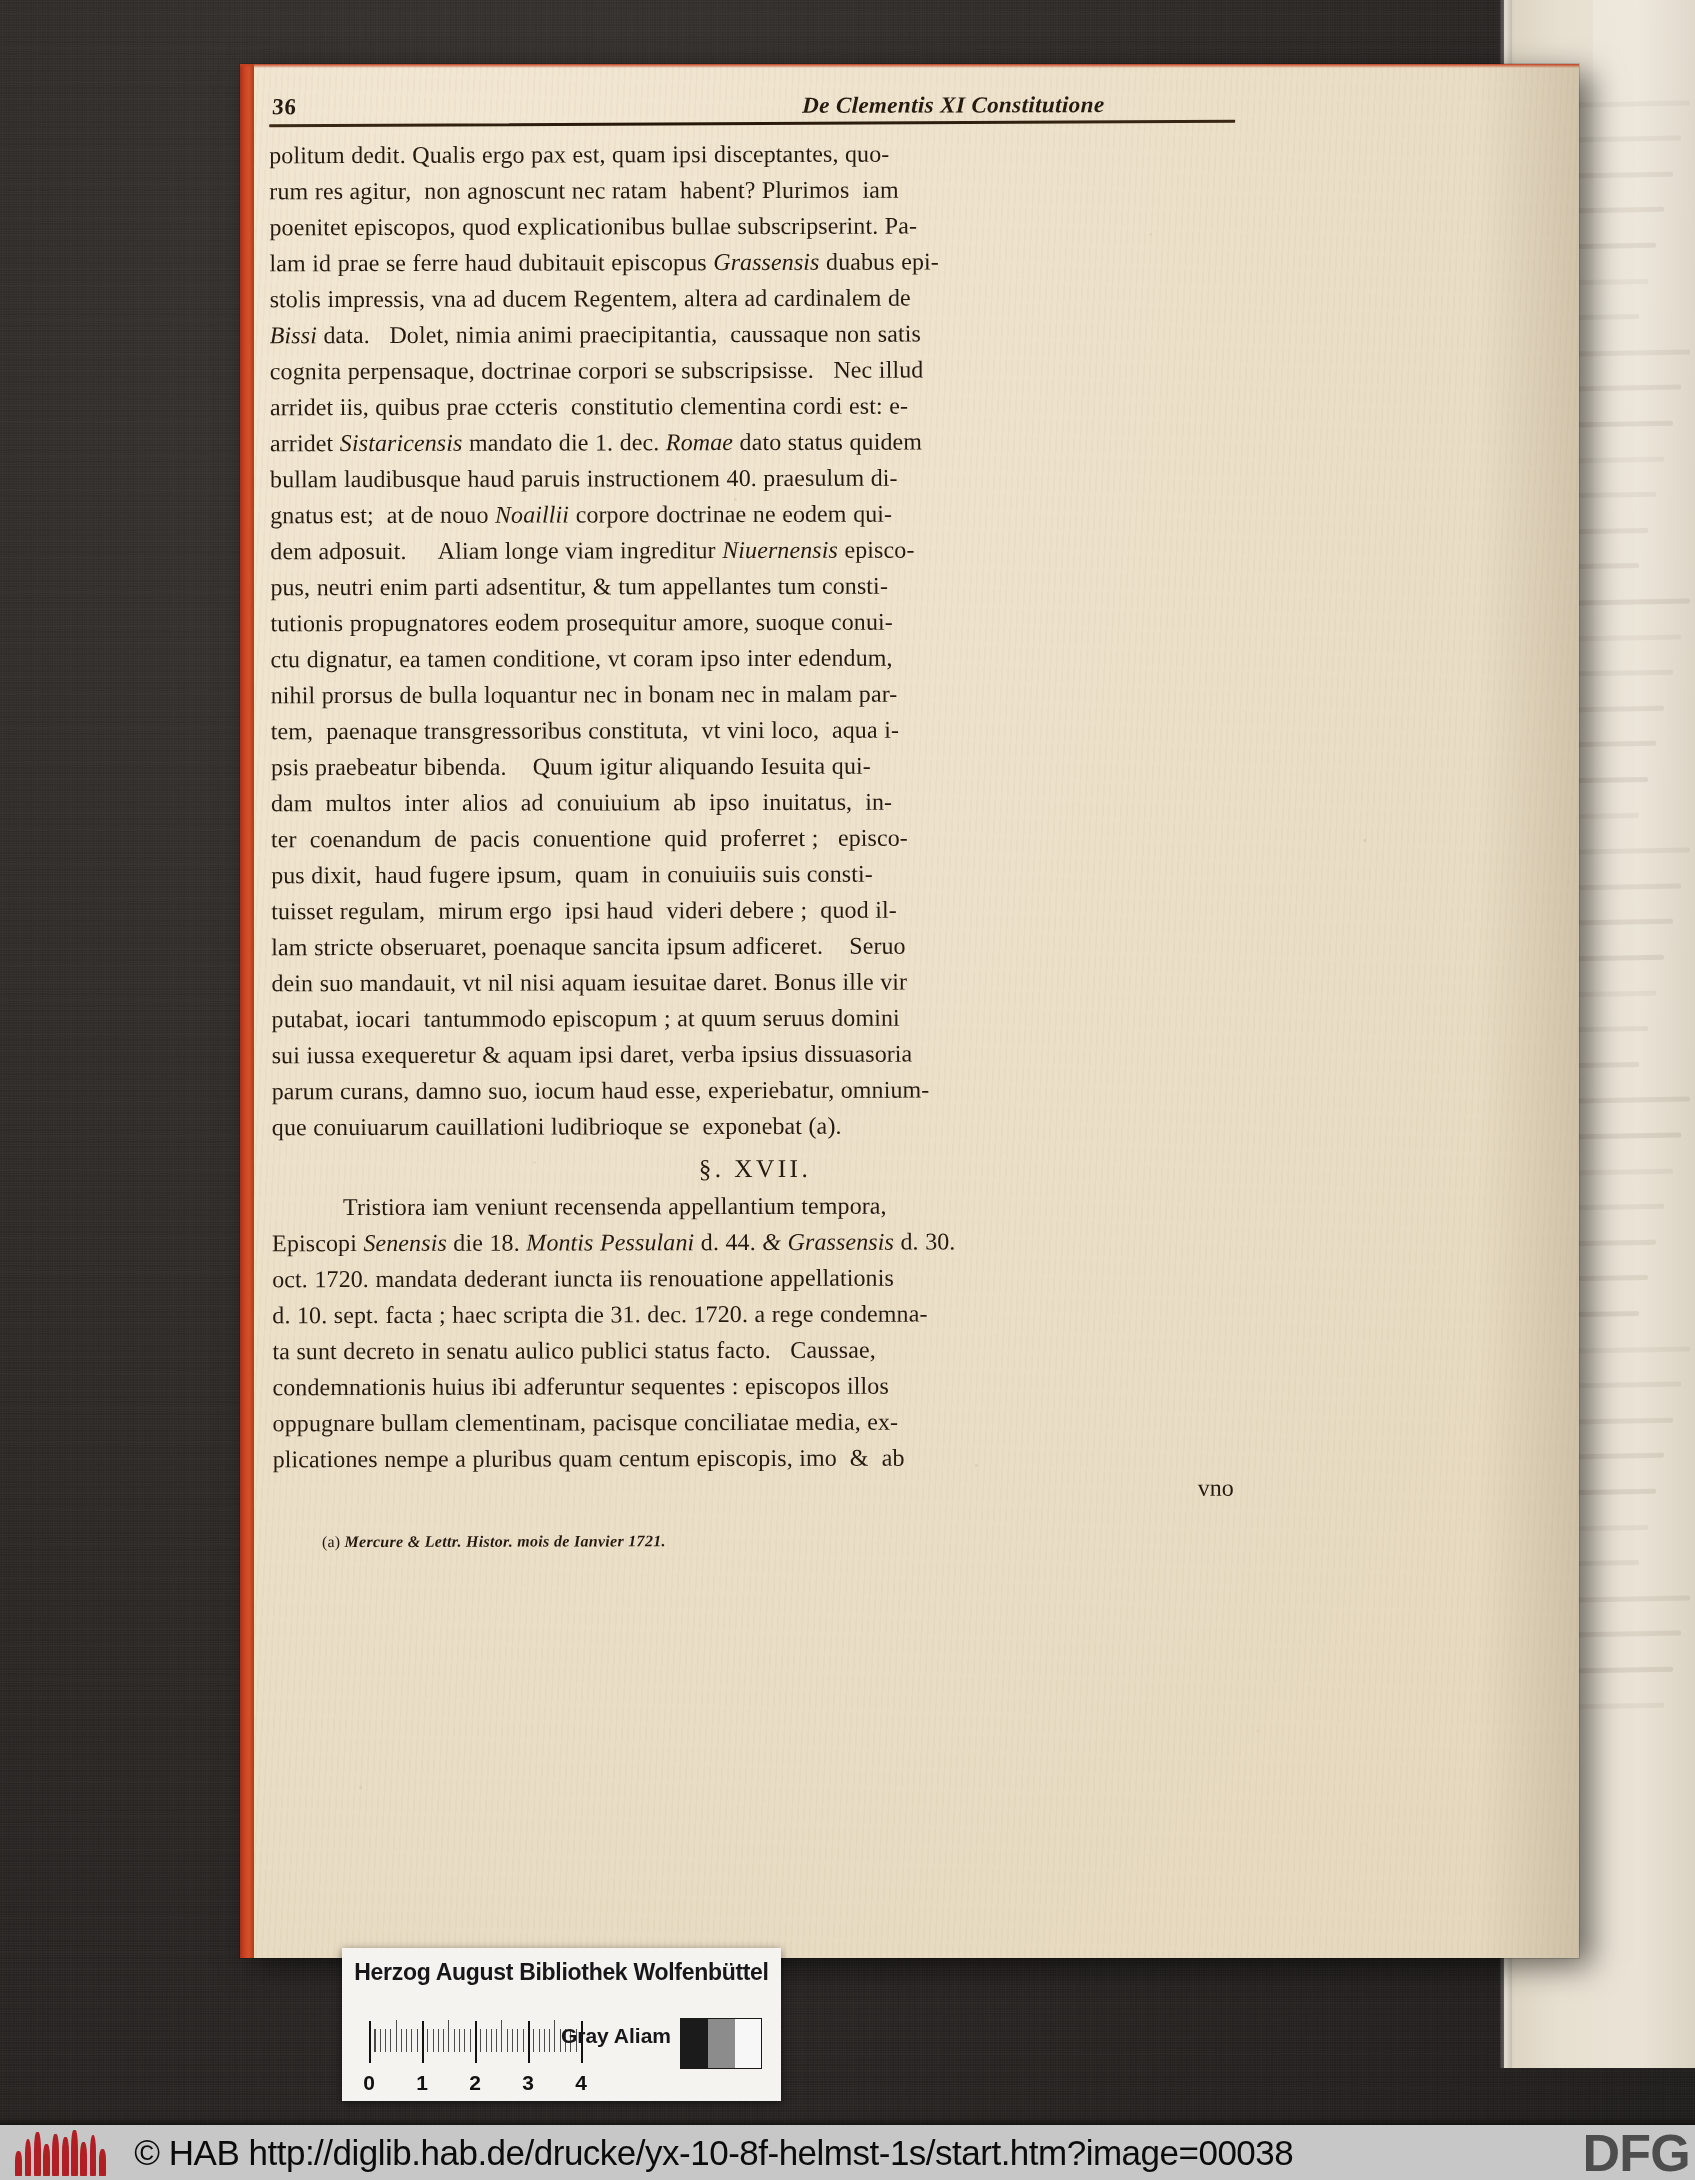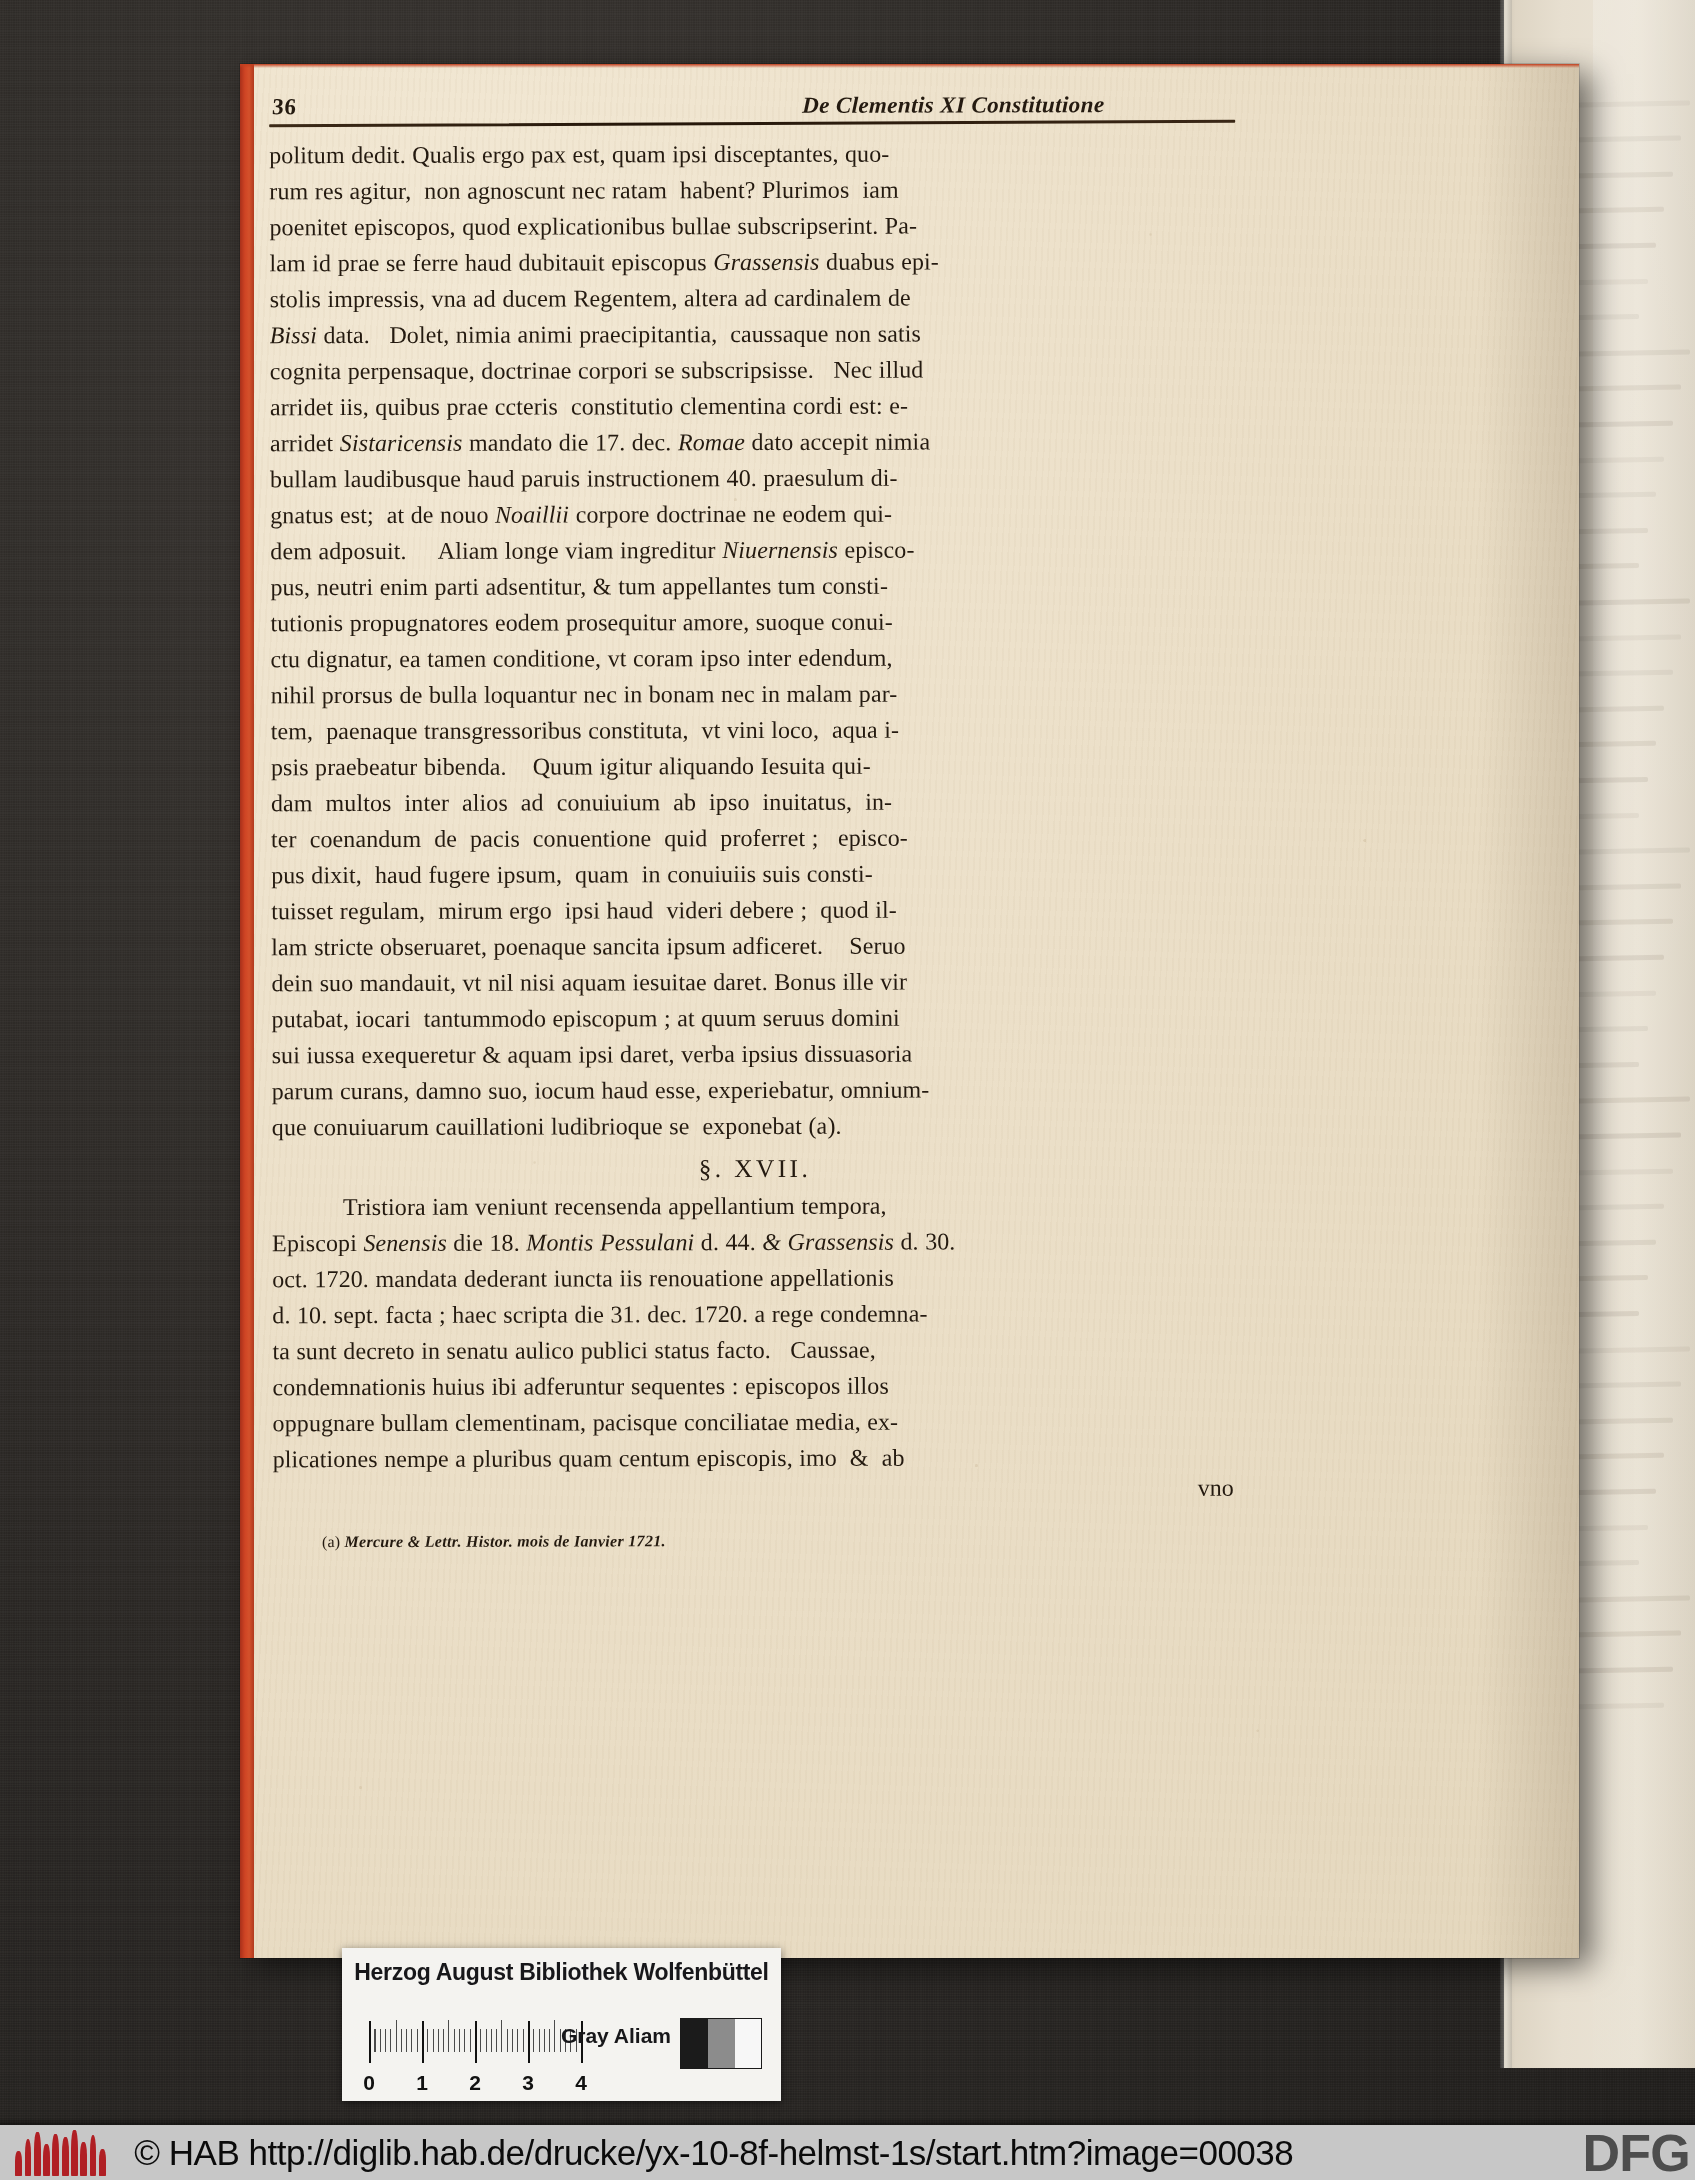--- a/index.html
+++ b/index.html
@@ -281,21 +281,21 @@
 
   <div class="body-text" id="body-part-1">
       <span class="ln"><span>politum dedit. Qualis ergo pax est, quam ipsi disceptantes, quo-</span></span>
       <span class="ln"><span>rum res agitur,  non agnoscunt nec ratam  habent? Plurimos  iam</span></span>
       <span class="ln"><span>poenitet episcopos, quod explicationibus bullae subscripserint. Pa-</span></span>
       <span class="ln"><span>lam id prae se ferre haud dubitauit episcopus </span><span class="it">Grassensis</span><span> duabus epi-</span></span>
       <span class="ln"><span>stolis impressis, vna ad ducem Regentem, altera ad cardinalem de</span></span>
       <span class="ln"><span class="it">Bissi</span><span> data.   Dolet, nimia animi praecipitantia,  caussaque non satis</span></span>
       <span class="ln"><span>cognita perpensaque, doctrinae corpori se subscripsisse.   Nec illud</span></span>
       <span class="ln"><span>arridet iis, quibus prae ccteris  constitutio clementina cordi est: e-</span></span>
-      <span class="ln"><span>arridet </span><span class="it">Sistaricensis</span><span> mandato die 17. dec. </span><span class="it">Romae</span><span> dato accepit nimia</span></span>
+      <span class="ln"><span>arridet </span><span class="it">Sistaricensis</span><span> mandato die 1. dec. </span><span class="it">Romae</span><span> dato status quidem</span></span>
       <span class="ln"><span>bullam laudibusque haud paruis instructionem 40. praesulum di-</span></span>
       <span class="ln"><span>gnatus est;  at de nouo </span><span class="it">Noaillii</span><span> corpore doctrinae ne eodem qui-</span></span>
       <span class="ln"><span>dem adposuit.     Aliam longe viam ingreditur </span><span class="it">Niuernensis</span><span> episco-</span></span>
       <span class="ln"><span>pus, neutri enim parti adsentitur, &amp; tum appellantes tum consti-</span></span>
       <span class="ln"><span>tutionis propugnatores eodem prosequitur amore, suoque conui-</span></span>
       <span class="ln"><span>ctu dignatur, ea tamen conditione, vt coram ipso inter edendum,</span></span>
       <span class="ln"><span>nihil prorsus de bulla loquantur nec in bonam nec in malam par-</span></span>
       <span class="ln"><span>tem,  paenaque transgressoribus constituta,  vt vini loco,  aqua i-</span></span>
       <span class="ln"><span>psis praebeatur bibenda.    Quum igitur aliquando Iesuita qui-</span></span>
       <span class="ln"><span>dam  multos  inter  alios  ad  conuiuium  ab  ipso  inuitatus,  in-</span></span>

